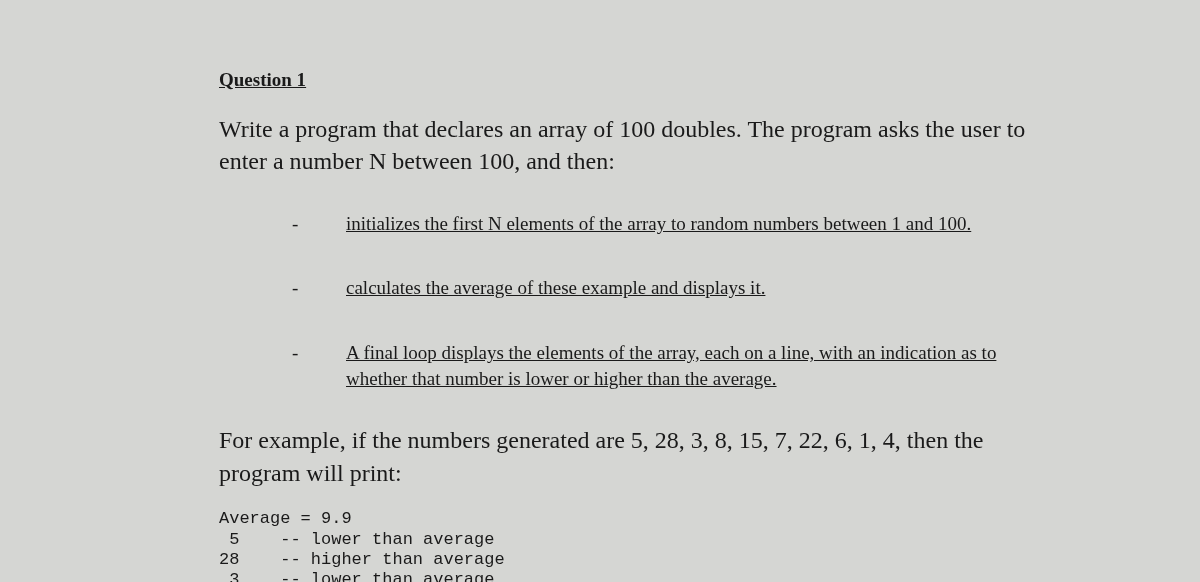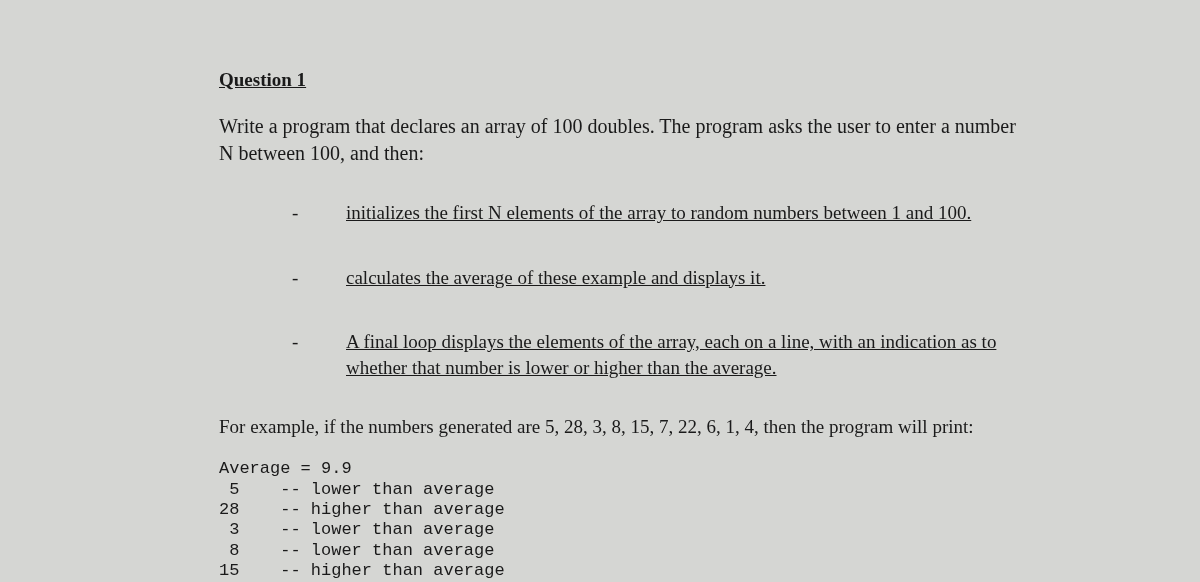--- a/index.html
+++ b/index.html
@@ -15,21 +15,21 @@
       width: 1200px;
       height: 582px;
     }
     .question-title {
       font-weight: bold;
       font-size: 19px;
       text-decoration: underline;
       margin-bottom: 22px;
     }
     .intro {
-      font-size: 20px;
+      font-size: 24px;
       line-height: 1.35;
       margin-bottom: 20px;
     }
     .bullet-list {
       margin-left: 60px;
       margin-bottom: 20px;
     }
     .bullet-item {
       display: flex;
       align-items: flex-start;
@@ -39,21 +39,21 @@
     }
     .bullet-marker {
       width: 28px;
       flex-shrink: 0;
     }
     .bullet-text {
       flex: 1;
       text-decoration: underline;
     }
     .example-intro {
-      font-size: 19px;
+      font-size: 24px;
       line-height: 1.35;
       margin-bottom: 20px;
     }
     .code-block {
       font-family: 'Courier New', Courier, monospace;
       font-size: 17px;
       line-height: 1.2;
       white-space: pre;
     }
   </style>

